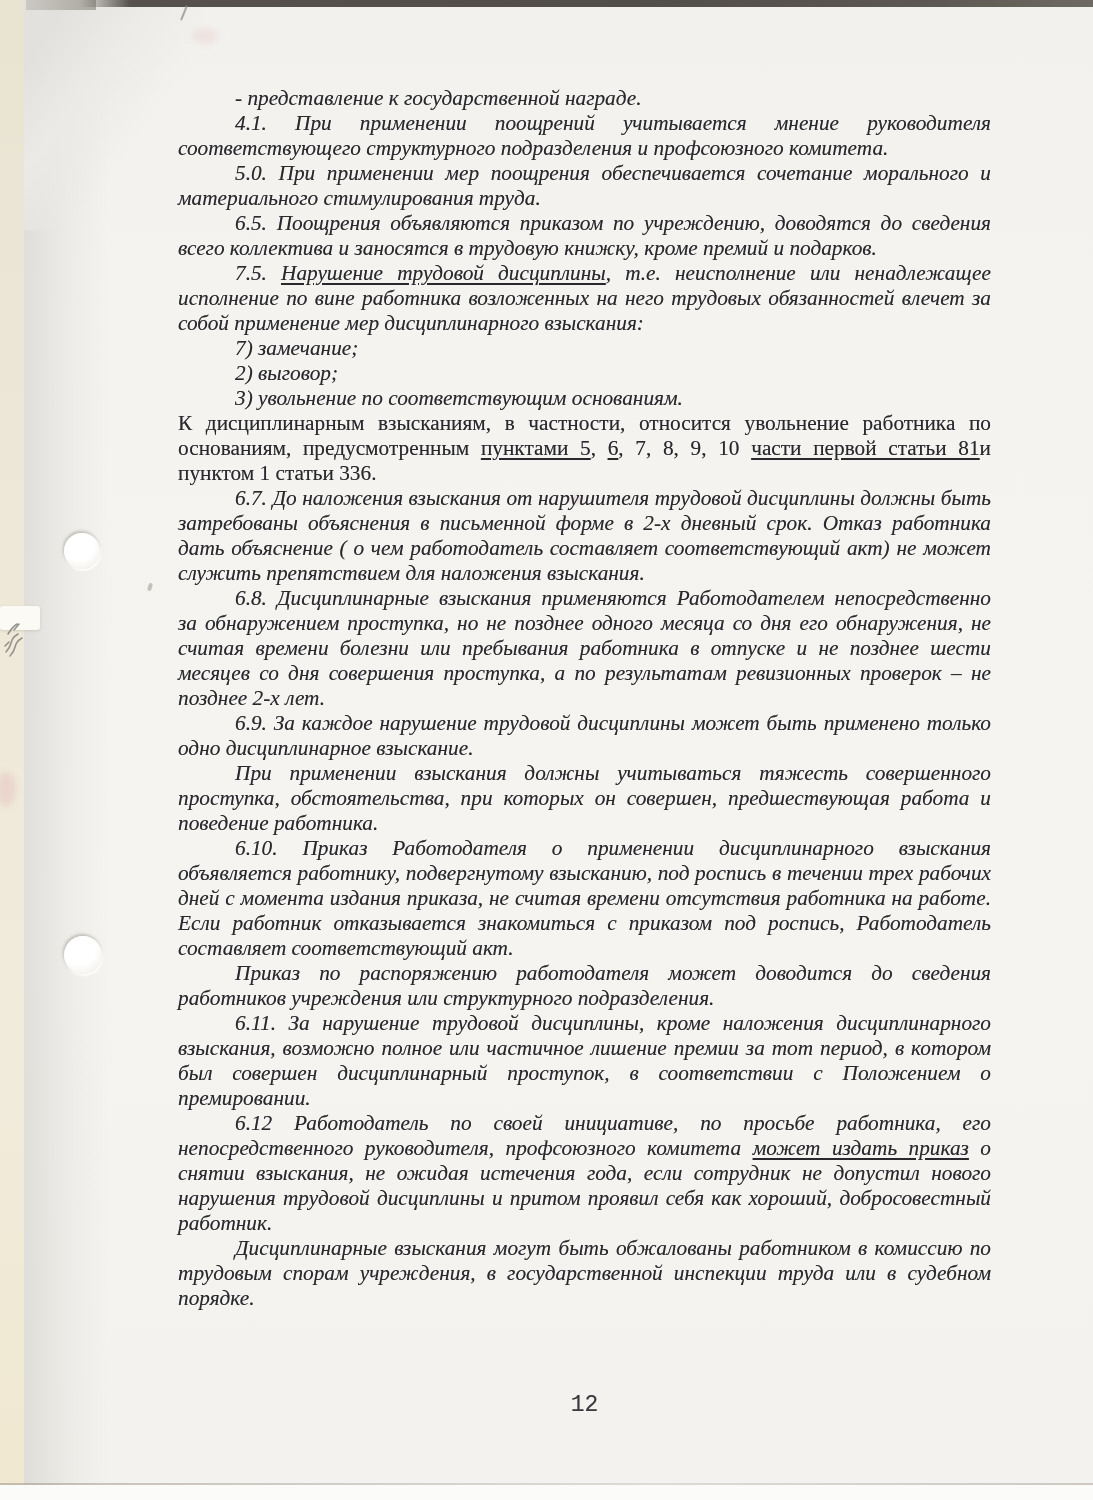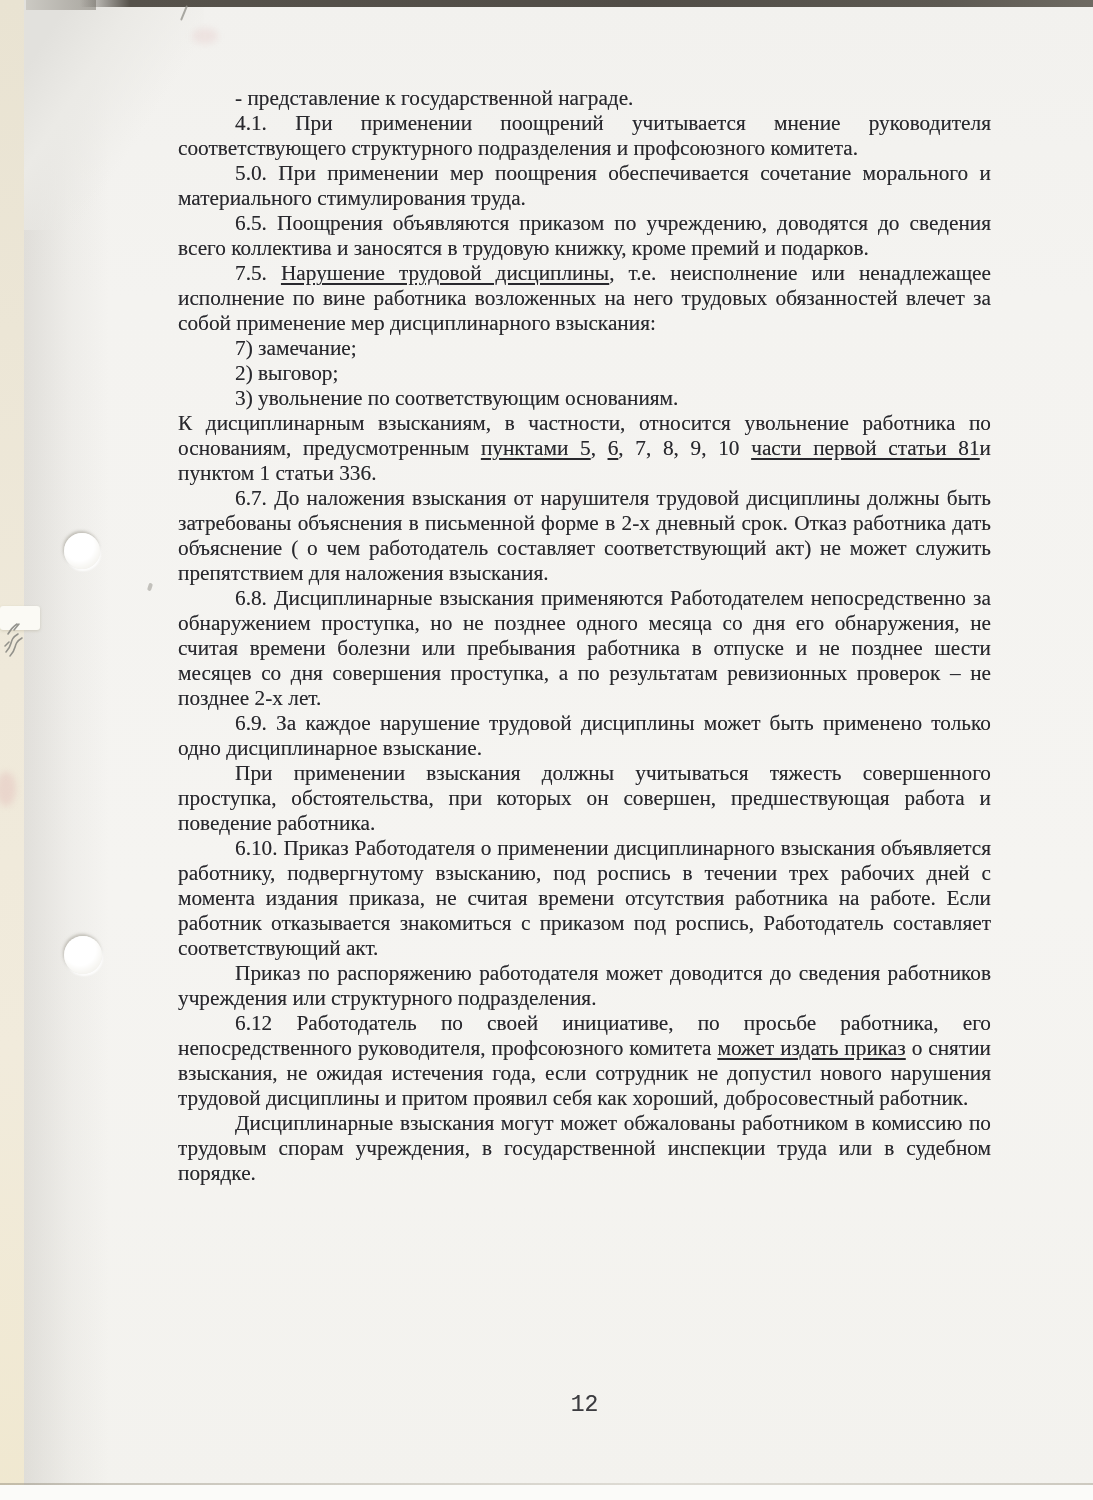--- a/index.html
+++ b/index.html
@@ -84,21 +84,21 @@
     background:rgba(216,170,178,0.3);filter:blur(2px);
   }
   
   .text-block{
     position:absolute;left:178px;top:86px;width:813px;
     font-size:21.3px;line-height:25px;color:#28282d;
     text-align:justify;
     text-shadow:0 0 0.5px rgba(45,45,50,0.45);
   }
   .text-block p{margin:0;padding:0;}
-  .text-block p.indent{text-indent:57px;}
+  .text-block p.indent{text-indent:57px;font-style:italic;}
   .u{
     text-decoration:underline;
     text-decoration-thickness:1.6px;
     text-underline-offset:3px;
   }
   .page-number{
     position:absolute;left:178px;top:1392px;width:813px;
     text-align:center;
     font-family:Liberation Mono, monospace;
     font-size:23px;color:#3c3c40;
@@ -137,21 +137,22 @@
       <p class="indent"><span>7) замечание;</span></p>
       <p class="indent"><span>2) выговор;</span></p>
       <p class="indent"><span>3) увольнение по соответствующим основаниям.</span></p>
       <p class="noindent"><span>К дисциплинарным взысканиям, в частности, относится увольнение работника по основаниям, предусмотренным </span><span class="u">пунктами 5</span><span>, </span><span class="u">6</span><span>, 7, 8, 9, 10 </span><span class="u">части первой статьи 81</span><span>и пунктом 1 статьи 336.</span></p>
       <p class="indent"><span>6.7. До наложения взыскания от нарушителя трудовой дисциплины должны быть затребованы объяснения в письменной форме в 2-х дневный срок. Отказ работника дать объяснение ( о чем работодатель составляет соответствующий акт) не может служить препятствием для наложения взыскания.</span></p>
       <p class="indent"><span>6.8. Дисциплинарные взыскания применяются Работодателем непосредственно за обнаружением проступка, но не позднее одного месяца со дня его обнаружения, не считая времени болезни или пребывания работника в отпуске и не позднее шести месяцев со дня совершения проступка, а по результатам ревизионных проверок – не позднее 2-х лет.</span></p>
       <p class="indent"><span>6.9. За каждое нарушение трудовой дисциплины может быть применено только одно дисциплинарное взыскание.</span></p>
       <p class="indent"><span>При применении взыскания должны учитываться тяжесть совершенного проступка, обстоятельства, при которых он совершен, предшествующая работа и поведение работника.</span></p>
       <p class="indent"><span>6.10. Приказ Работодателя о применении дисциплинарного взыскания объявляется  работнику, подвергнутому взысканию, под роспись в течении трех рабочих дней  с момента издания приказа, не считая времени отсутствия работника на работе. Если работник отказывается знакомиться с приказом под роспись, Работодатель составляет соответствующий акт.</span></p>
       <p class="indent"><span>Приказ по распоряжению работодателя может доводится до сведения работников учреждения или структурного подразделения.</span></p>
+      <p class="indent"><span>6.11. За нарушение трудовой дисциплины, кроме наложения дисциплинарного взыскания, возможно полное или частичное лишение премии за тот период, в котором был совершен  дисциплинарный проступок, в соответствии с Положением о премировании.</span></p>
       <p class="indent"><span>6.12 Работодатель по своей инициативе, по просьбе работника, его непосредственного руководителя, профсоюзного комитета </span><span class="u">может издать приказ</span><span> о снятии взыскания, не ожидая истечения года, если сотрудник не допустил нового нарушения трудовой дисциплины и притом проявил себя как хороший, добросовестный работник.</span></p>
-      <p class="indent"><span>Дисциплинарные взыскания могут может обжалованы работником в комиссию по трудовым спорам учреждения, в государственной инспекции труда или в судебном порядке.</span></p>
+      <p class="indent"><span>Дисциплинарные взыскания могут быть обжалованы работником в комиссию по трудовым спорам учреждения, в государственной инспекции труда или в судебном порядке.</span></p>
     </main>
 
   <div class="page-number">12</div>
 
   <div class="bottom-line"></div>
   <div class="bottom-band"></div>
 </div>
 
 </body></html>

